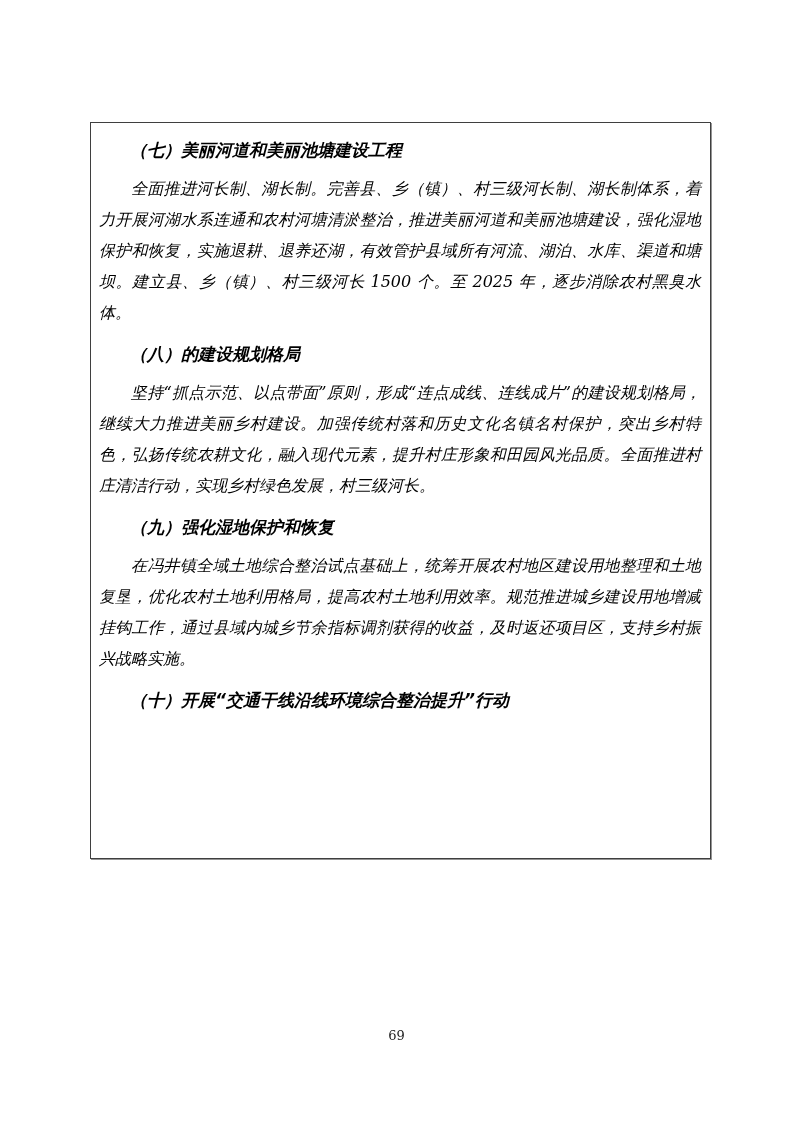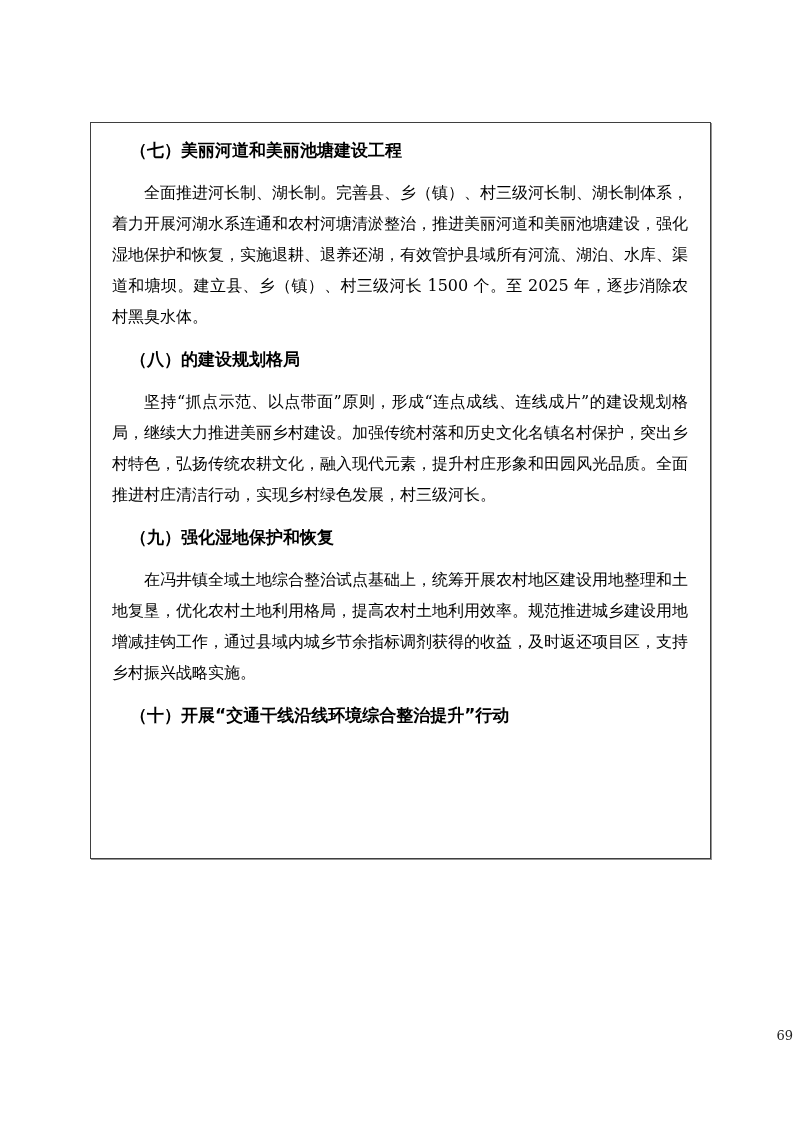--- a/index.html
+++ b/index.html
@@ -16,49 +16,50 @@
     position: absolute;
     left: 90px;
     top: 122px;
     width: 621px;
     height: 737px;
     border: 1px solid #3f3f3f;
     box-shadow: 1px 1px 0 rgba(60,60,60,0.55);
     padding: 6px 6px 0 5px;
     background: #ffffff;
     overflow: hidden;
+    font-style: italic;
   }
   .doc-section h3 {
     font-family: "DejaVu Sans", "Liberation Sans", sans-serif;
     font-size: 17px;
     font-weight: bold;
     line-height: 22px;
     text-indent: 2em;
     margin: 15px 0 12px 0;
     color: #000000;
   }
   .doc-section:first-child h3 {
     margin-top: 10px;
   }
   .doc-section p {
     font-size: 16px;
     line-height: 31px;
     text-align: justify;
     text-justify: inter-ideograph;
     text-indent: 2em;
-    margin: 16px;
+    margin: 3px;
     color: #000000;
     word-break: break-all;
   }
   .page-number {
     position: absolute;
     top: 1028px;
     left: 0;
     width: 100%;
-    text-align: right;
+    text-align: center;
     font-size: 13px;
     color: #222222;
     font-family: "DejaVu Serif", "Liberation Serif", serif;
   }
 </style>
 </head>
 <body>
 
 <div class="content-box">
 

